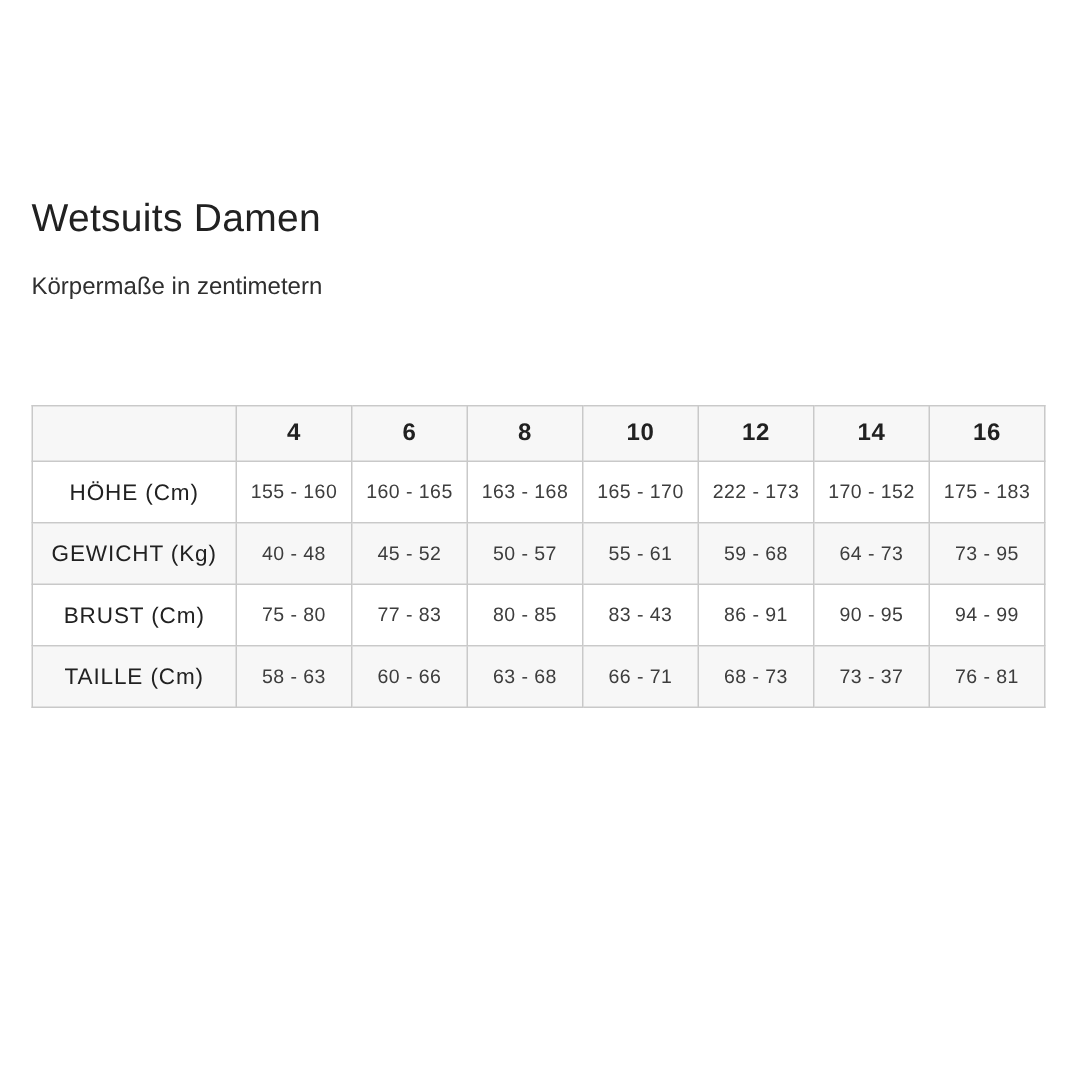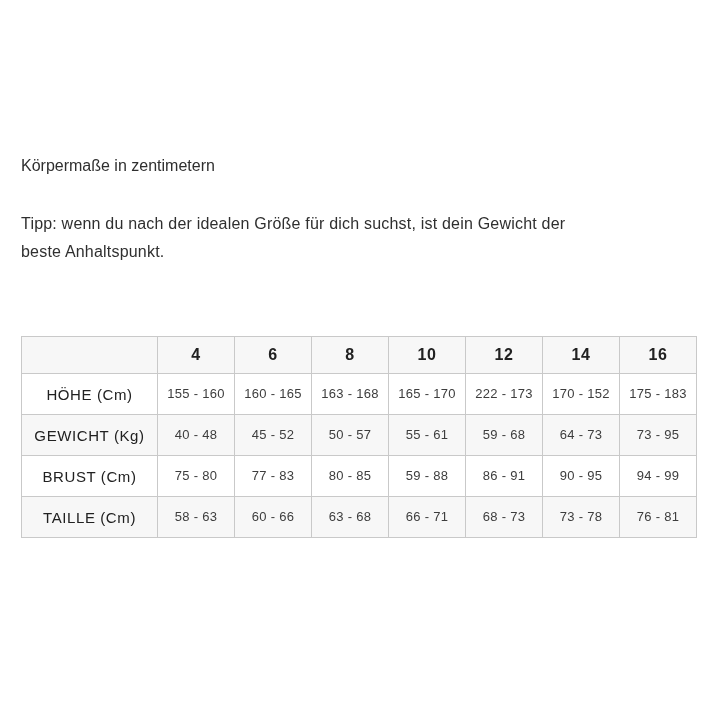--- a/index.html
+++ b/index.html
@@ -80,24 +80,24 @@
   }
   .size-table tbody tr:nth-child(even) {
     background: #f7f7f7;
   }
 </style>
 </head>
 <body>
 
 <div class="content">
 
+  <h1 class="page-title">Wetsuits Damen</h1>
 
   <p class="subtitle">Körpermaße in zentimetern</p>
 
-  <p class="tip"><span>Tipp: wenn du nach der idealen Größe für dich suchst, ist dein Gewicht der</span><br><span>beste Anhaltspunkt.</span></p>
 
   <table class="size-table">
     <colgroup>
       <col class="label-col">
       <col>
         <col>
         <col>
         <col>
         <col>
         <col>
@@ -134,31 +134,31 @@
         <td class="value-cell">55 - 61</td>
         <td class="value-cell">59 - 68</td>
         <td class="value-cell">64 - 73</td>
         <td class="value-cell">73 - 95</td>
       </tr>
       <tr>
         <th class="row-label">BRUST (Cm)</th>
         <td class="value-cell">75 - 80</td>
         <td class="value-cell">77 - 83</td>
         <td class="value-cell">80 - 85</td>
-        <td class="value-cell">59 - 88</td>
+        <td class="value-cell">83 - 43</td>
         <td class="value-cell">86 - 91</td>
         <td class="value-cell">90 - 95</td>
         <td class="value-cell">94 - 99</td>
       </tr>
       <tr>
         <th class="row-label">TAILLE (Cm)</th>
         <td class="value-cell">58 - 63</td>
         <td class="value-cell">60 - 66</td>
         <td class="value-cell">63 - 68</td>
         <td class="value-cell">66 - 71</td>
         <td class="value-cell">68 - 73</td>
-        <td class="value-cell">73 - 78</td>
+        <td class="value-cell">73 - 37</td>
         <td class="value-cell">76 - 81</td>
       </tr>
     </tbody>
   </table>
 
 </div>
 
 </body></html>

